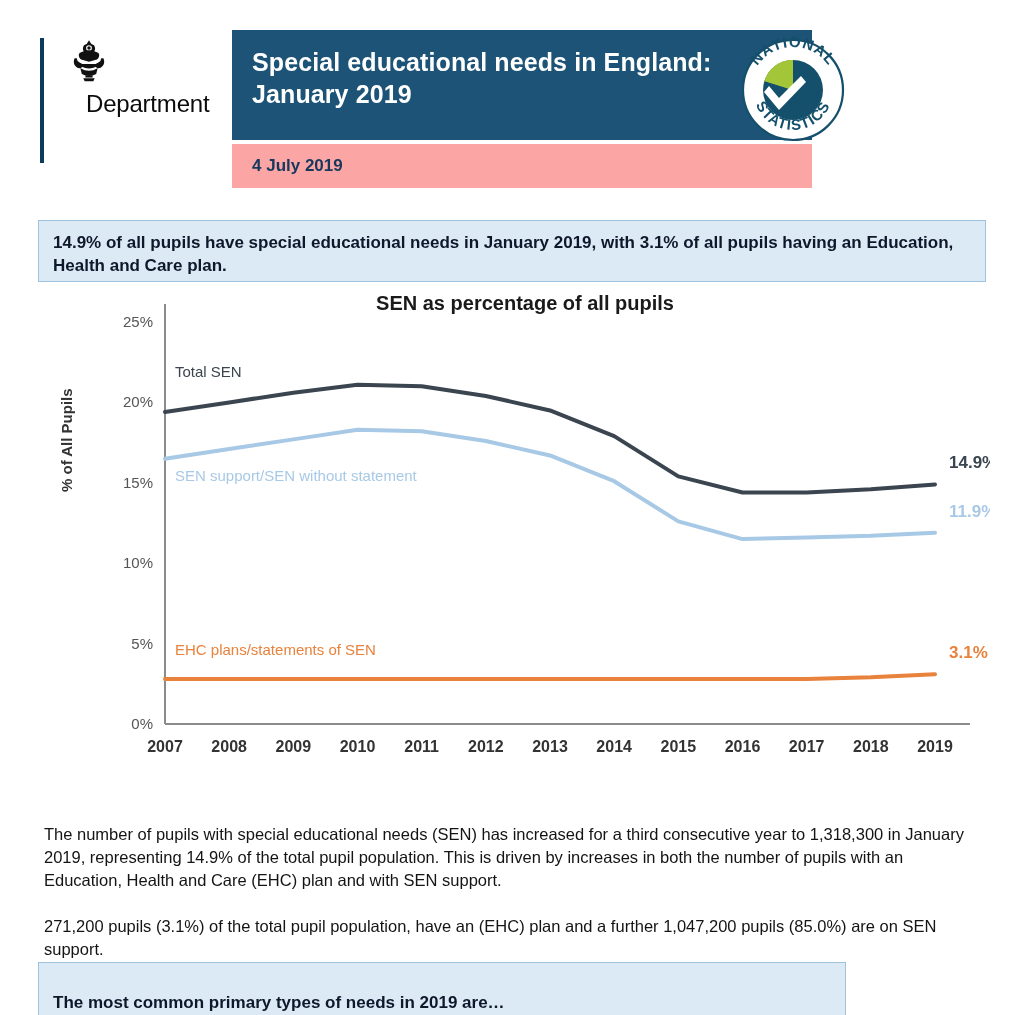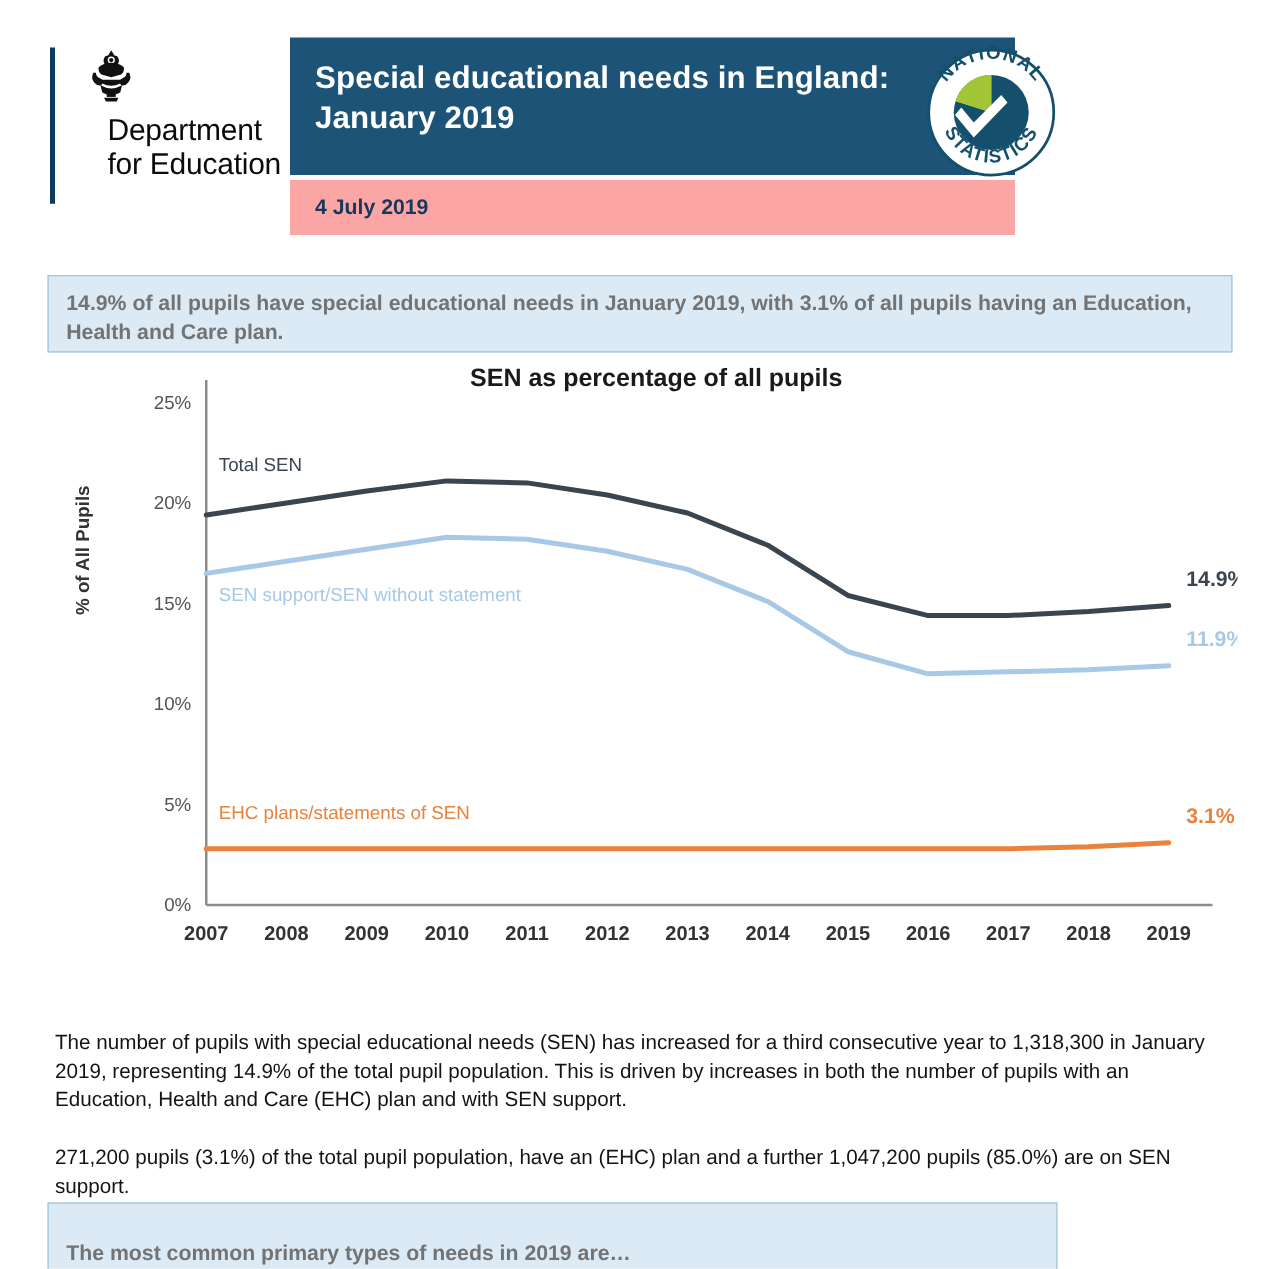--- a/index.html
+++ b/index.html
@@ -102,21 +102,21 @@
     height: 62px;
     padding: 10px 14px;
   }
   #callout-bottom {
     top: 962px;
     width: 808px;
     height: 42px;
     padding: 28px 14px;
   }
   .callout .ct {
-    color: #737373;
+    color: #0f172a;
     font-size: 17px;
     font-weight: bold;
     line-height: 23px;
   }
 
   
   .chart-wrap {
     position: absolute;
     left: 60px;
     top: 292px;
@@ -198,21 +198,20 @@
         <path d="M18 22 q6-5 14-5 t14 5 q1 5 -3 8 l-11 3 -11-3 q-4-3 -3-8z"></path>
         <path d="M12 28 q-3 6 1 11 q3 4 8 3 l3-5 -5-3 q-4-2 -4-6z"></path>
         <path d="M52 28 q3 6 -1 11 q-3 4 -8 3 l-3-5 5-3 q4-2 4-6z"></path>
         <path d="M22 36 h20 v4 q-10 5 -20 0z"></path>
         <path d="M20 42 q12 7 24 0 l-2 8 q-10 6 -20 0z"></path>
         <rect x="27" y="52" width="10" height="3"></rect>
         <path d="M24 56 h16 l-2 4 h-12z"></path>
       </g>
     </svg>
     <div class="dfe-name">Department</div>
-    <div class="dfe-name">for Education</div>
   </div>
 
   <div class="title-bar">
     <div class="t">Special educational needs in England:</div>
     <div class="t">January 2019</div>
   </div>
 
   <div class="date-bar">
     <div class="d">4 July 2019</div>
   </div>

